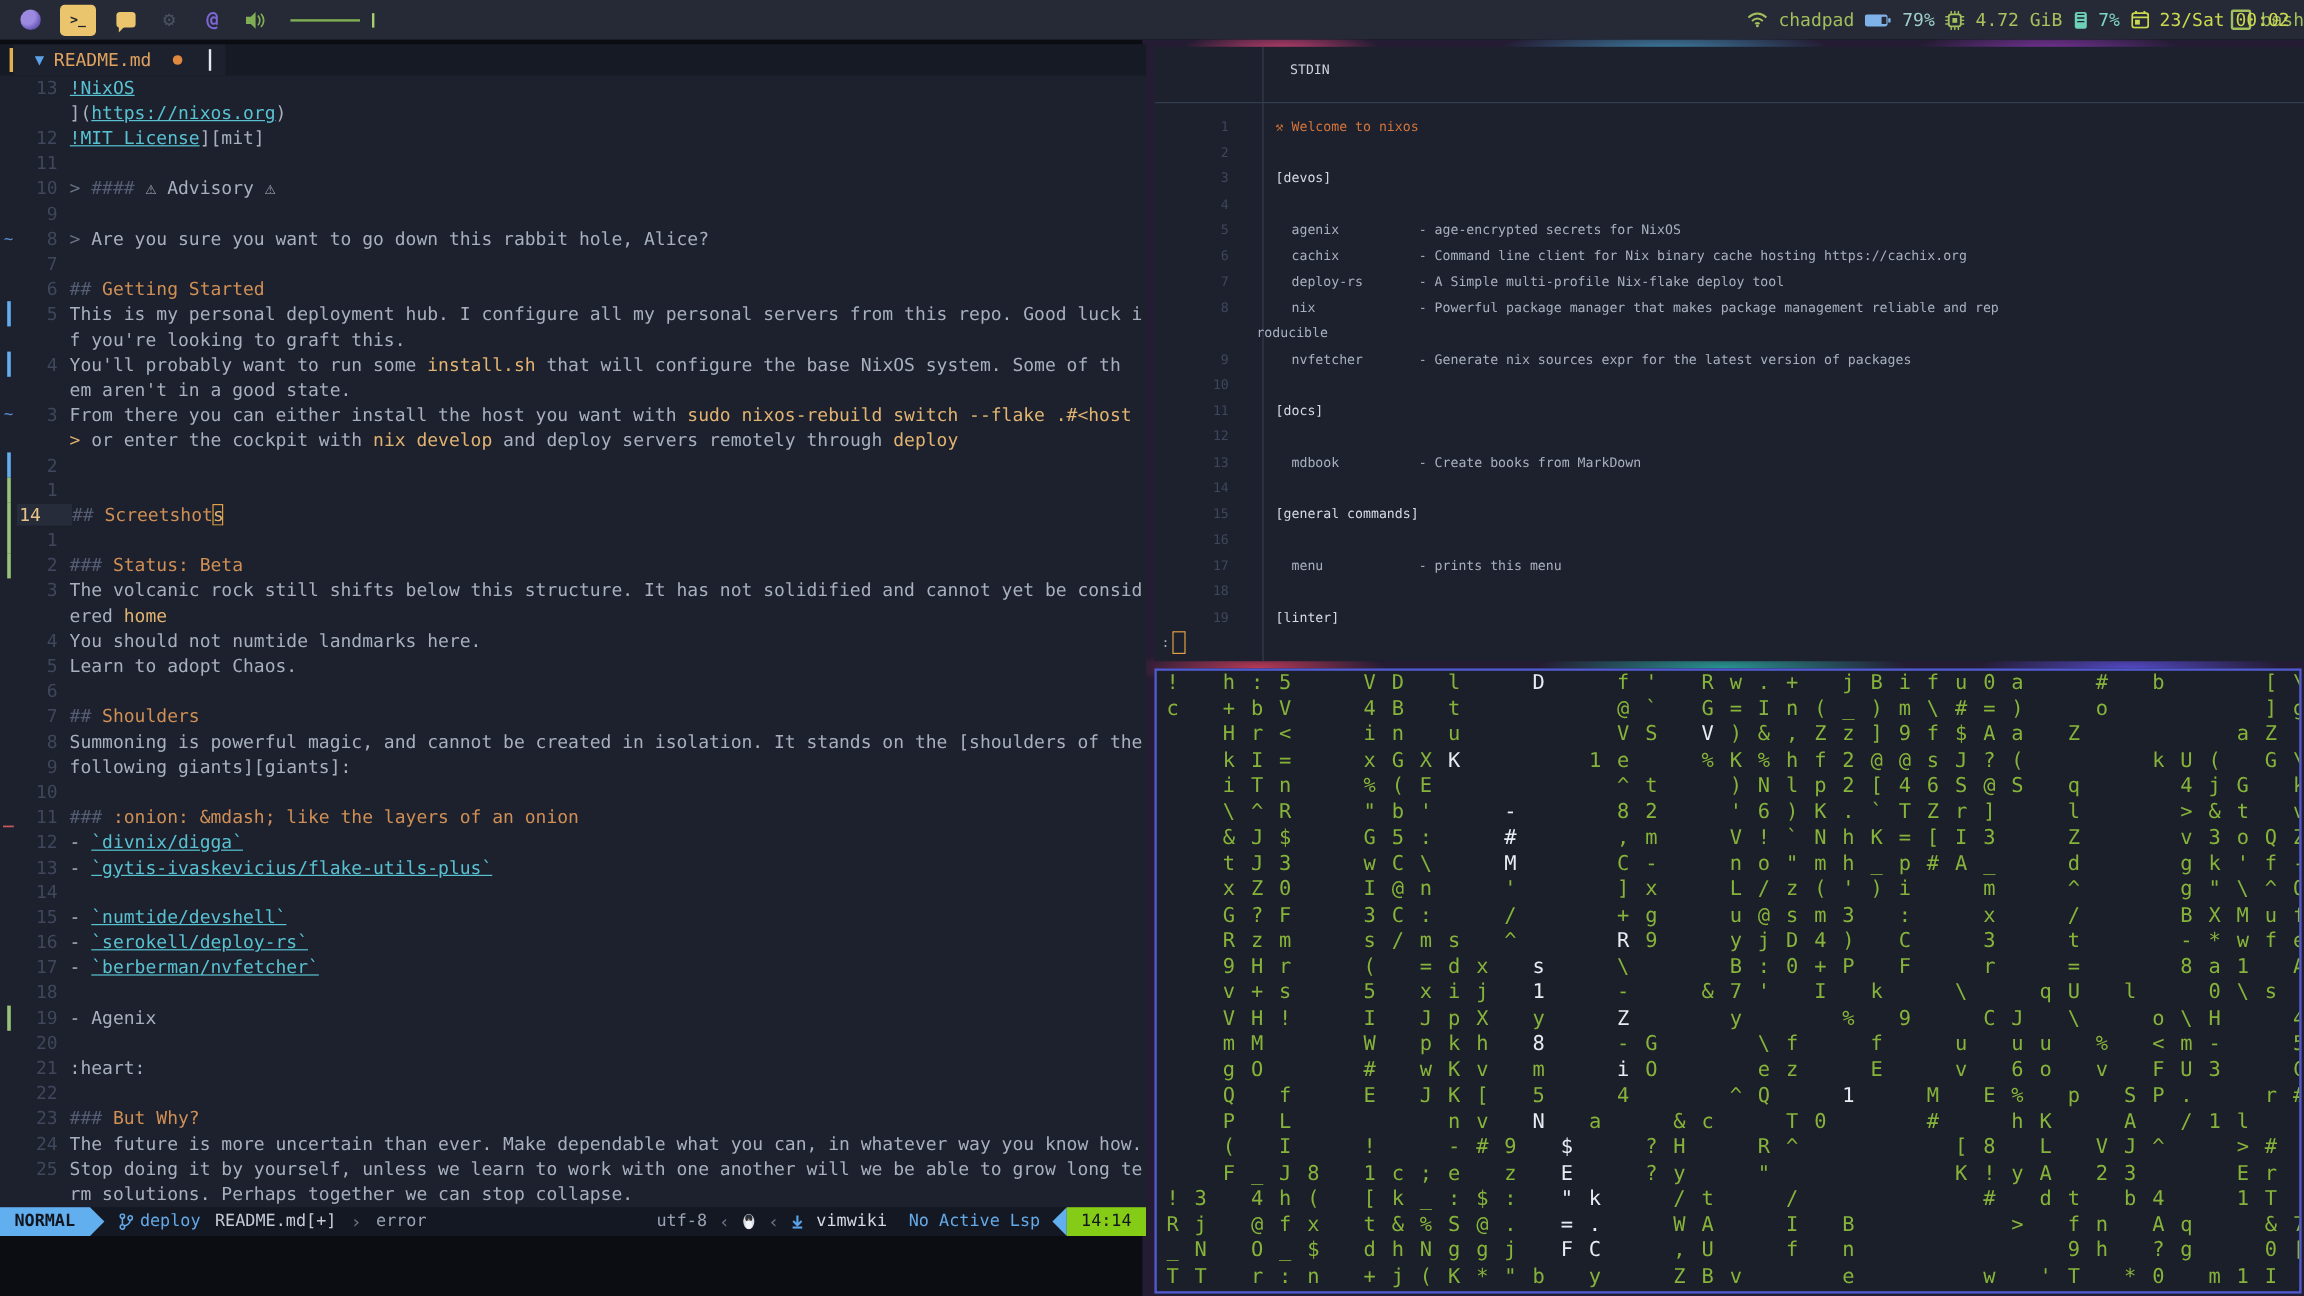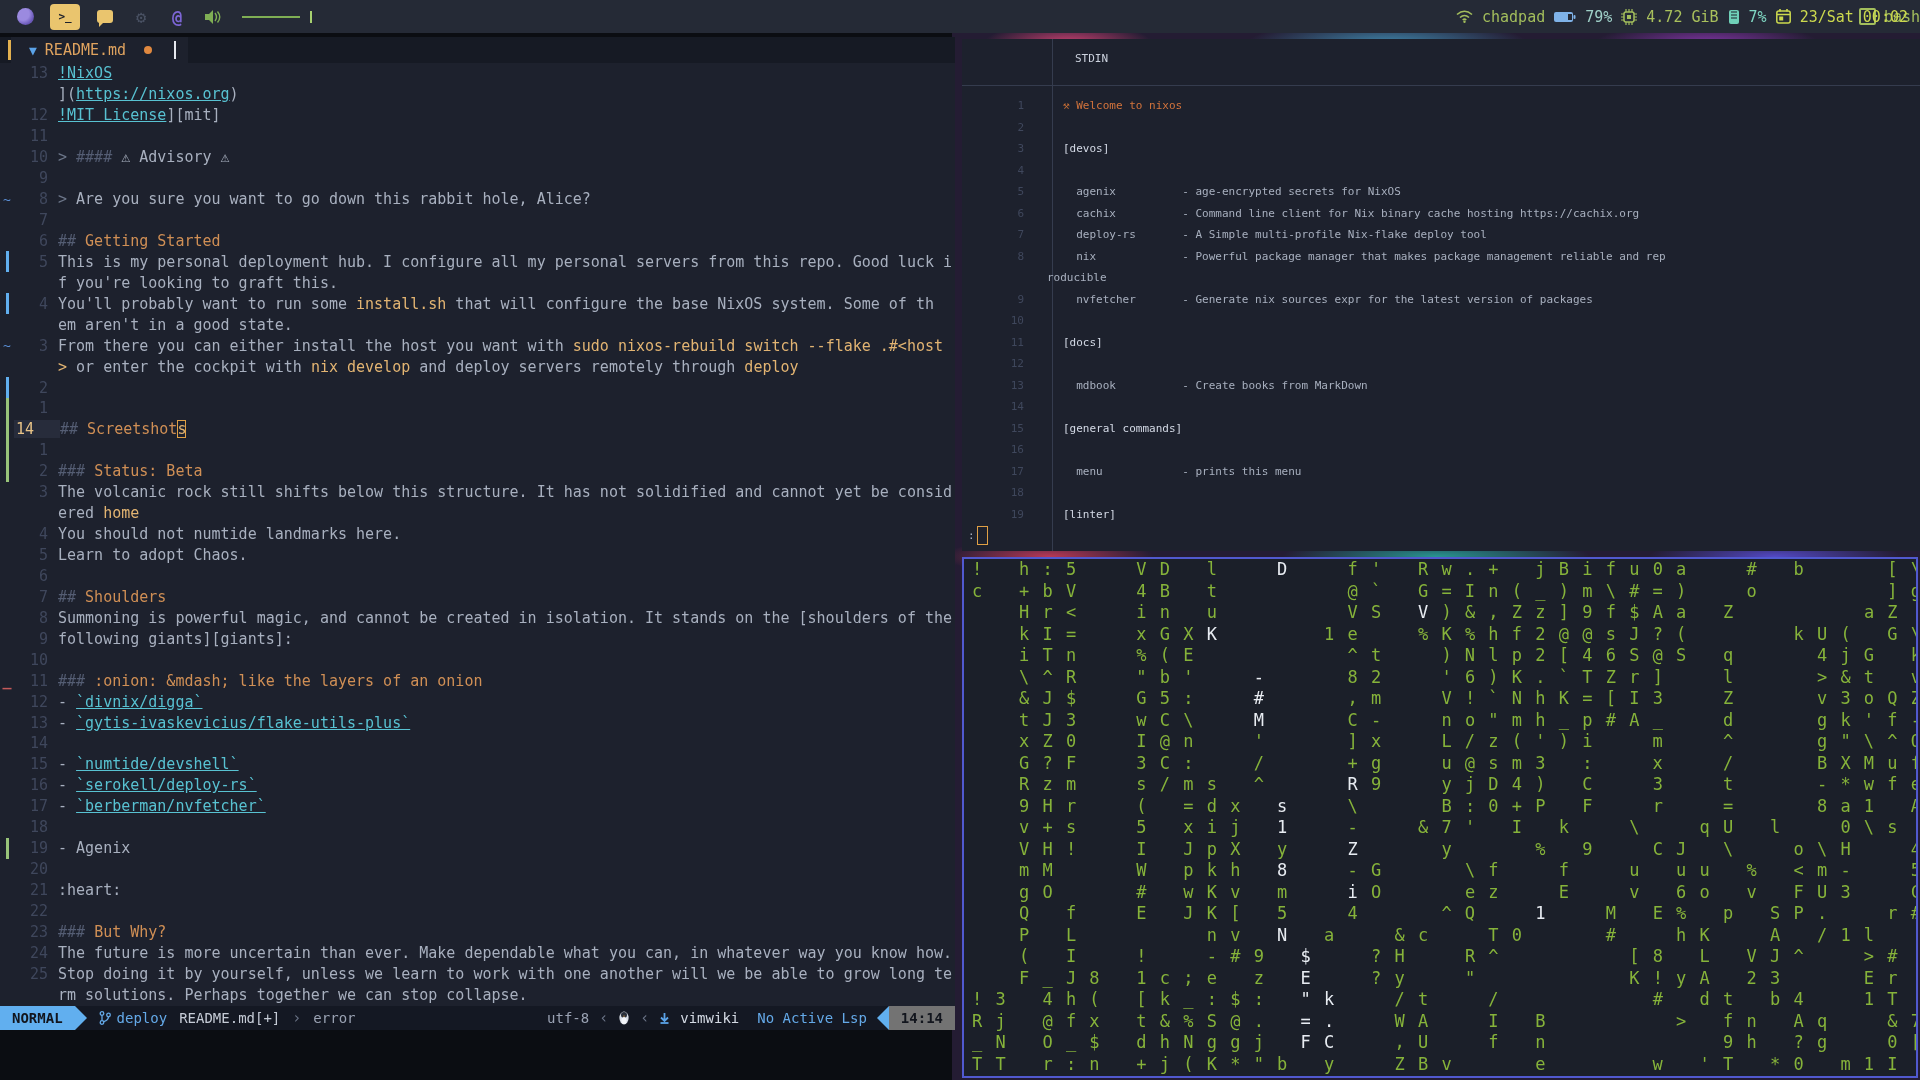--- a/index.html
+++ b/index.html
@@ -64,21 +64,21 @@
 
   
   #statusline{height:24px;background:#141823;display:flex;align-items:center;flex:0 0 auto;font-size:14px;color:#9aa2b3;}
   .sl-mode{background:#61afef;color:#12151d;font-weight:bold;padding:0 12px;height:24px;display:flex;align-items:center;}
   .tri-r{width:0;height:0;border-top:12px solid transparent;border-bottom:12px solid transparent;border-left:12px solid #61afef;}
   .tri-l{width:0;height:0;border-top:12px solid transparent;border-bottom:12px solid transparent;border-right:12px solid #61afef;}
   .sl-item{margin-left:12px;display:flex;align-items:center;gap:6px;}
   .sl-blue{color:#64a9e8;} .sl-file{color:#c5cbd6;}
   .sl-sep{color:#6b7487;font-size:15px;margin-left:12px;}
   .sl-right{margin-left:auto;display:flex;align-items:center;gap:10px;}
-  .sl-time{background:#737373;color:#12151d;font-weight:bold;padding:0 12px;height:24px;display:flex;align-items:center;}
+  .sl-time{background:#84cc16;color:#12151d;font-weight:normal;padding:0 12px;height:24px;display:flex;align-items:center;}
   .sl-white{color:#d4dae4;}
 
   
   #pager{position:absolute;left:962px;top:39px;width:958px;height:512px;background:#1d212d;overflow:hidden;font-size:11px;}
   #pager .vline{position:absolute;left:90px;top:0;width:1px;height:100%;background:#353c4e;}
   #pager .hline{position:absolute;left:0;top:46px;width:100%;height:1px;background:#353c4e;}
   #pager-title{position:absolute;left:113px;top:13px;color:#ccd2de;}
   #prows{position:absolute;left:0;top:56px;width:100%;}
   .prow{height:21.5px;display:flex;align-items:center;white-space:pre;}
   .pnum{width:62px;flex:0 0 auto;text-align:right;padding-right:16px;color:#3f475c;}

